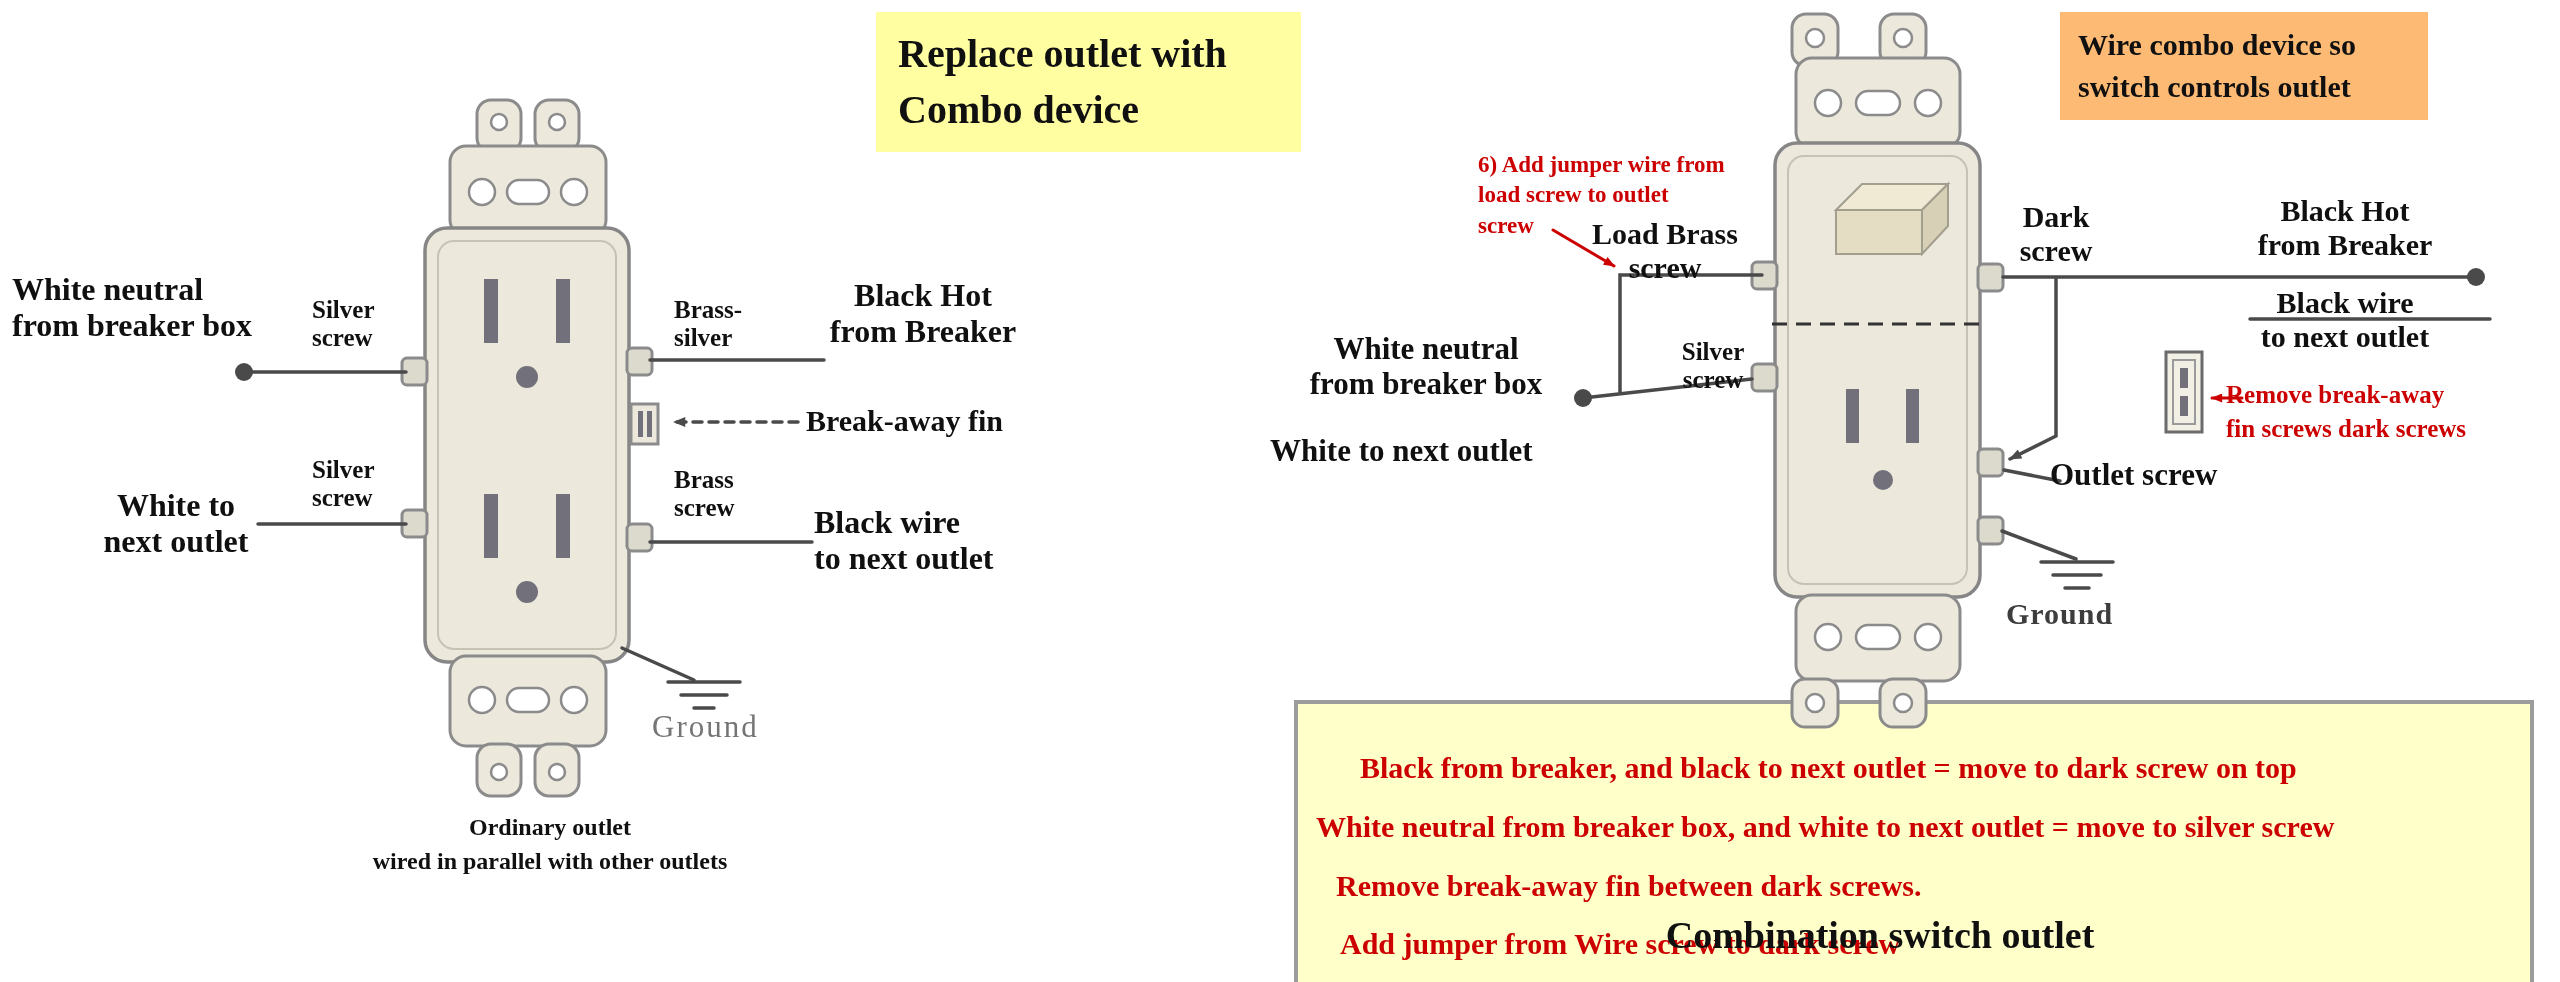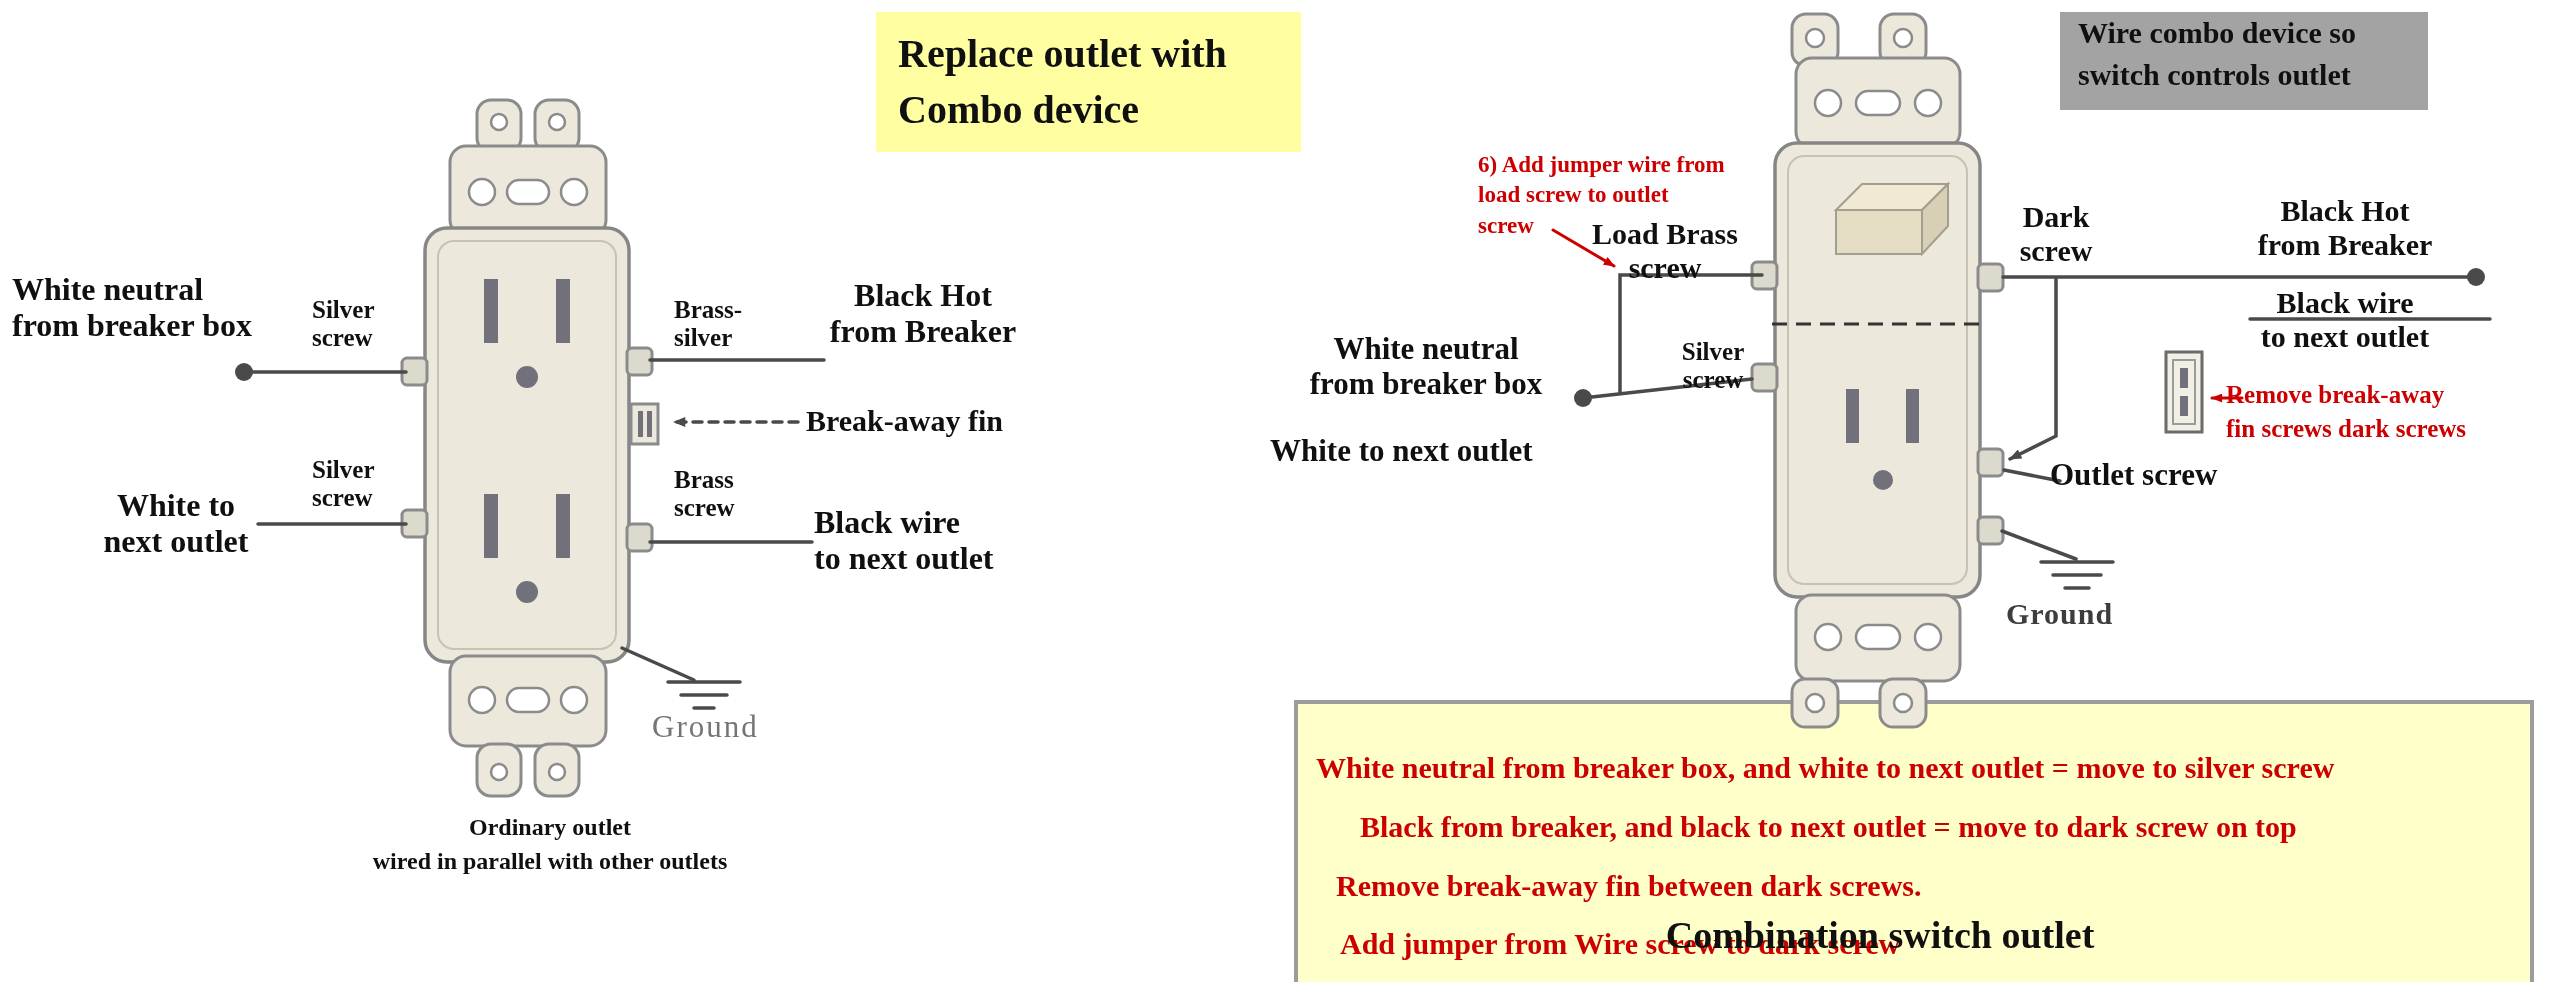--- a/index.html
+++ b/index.html
@@ -25,22 +25,22 @@
   .dashed{stroke-dasharray:9 7;}
   .sep{stroke:#333333;stroke-width:3;stroke-dasharray:15 9;}
   .rwire line{stroke:#cc0000;stroke-width:3;fill:none;stroke-linecap:round;}
   .toggle-top{fill:#f0ead4;stroke:#a39f8e;stroke-width:2;}
   .toggle-front{fill:#e4ddc4;stroke:#a39f8e;stroke-width:2;}
   .toggle-side{fill:#d7d0b6;stroke:#a39f8e;stroke-width:2;}
 
   
   #title-box{left:876px;top:12px;width:425px;min-height:126px;background:#ffffa2;
              font-size:40px;line-height:1.4;padding:14px 22px;color:#101010;}
-  #combo-note{left:2060px;top:12px;width:368px;min-height:98px;background:#a3a3a3;
-              font-size:30px;line-height:1.4;padding:0 18px;color:#101010;}
+  #combo-note{left:2060px;top:12px;width:368px;min-height:98px;background:#fdba74;
+              font-size:30px;line-height:1.4;padding:12px 18px;color:#101010;}
   #instr-box{left:1294px;top:700px;width:1240px;background:#ffffca;border:4px solid #9c9c9c;
              padding:26px 14px 10px 14px;}
   #instr-box .iline{font-size:30px;line-height:1.36;color:#cc0000;font-weight:bold;white-space:pre;}
 </style>
 </head>
 <body>
 
 <div id="canvas">
 
   <svg id="wiring-svg" width="2560" height="982" viewBox="0 0 2560 982">
@@ -172,22 +172,22 @@
     </g>
   </svg>
 
   <div class="box" id="title-box">Replace outlet with
 Combo device</div>
 
   <div class="box" id="combo-note">Wire combo device so
 switch controls outlet</div>
 
   <div class="box" id="instr-box">
+    <div class="iline" style="padding-left:48px">Black from breaker, and black to next outlet = move to dark screw on top</div>
     <div class="iline" style="padding-left:4px">White neutral from breaker box, and white to next outlet = move to silver screw</div>
-    <div class="iline" style="padding-left:48px">Black from breaker, and black to next outlet = move to dark screw on top</div>
     <div class="iline" style="padding-left:24px">Remove break-away fin between dark screws.</div>
     <div class="iline" style="padding-left:28px">Add jumper from Wire screw to dark screw</div>
   </div>
 
   <div class="lbl" style="left:12px;top:272px;font-size:32px">White neutral
 from breaker box</div>
 
   <div class="lbl" style="left:312px;top:296px;font-size:25px">Silver
 screw</div>
 

